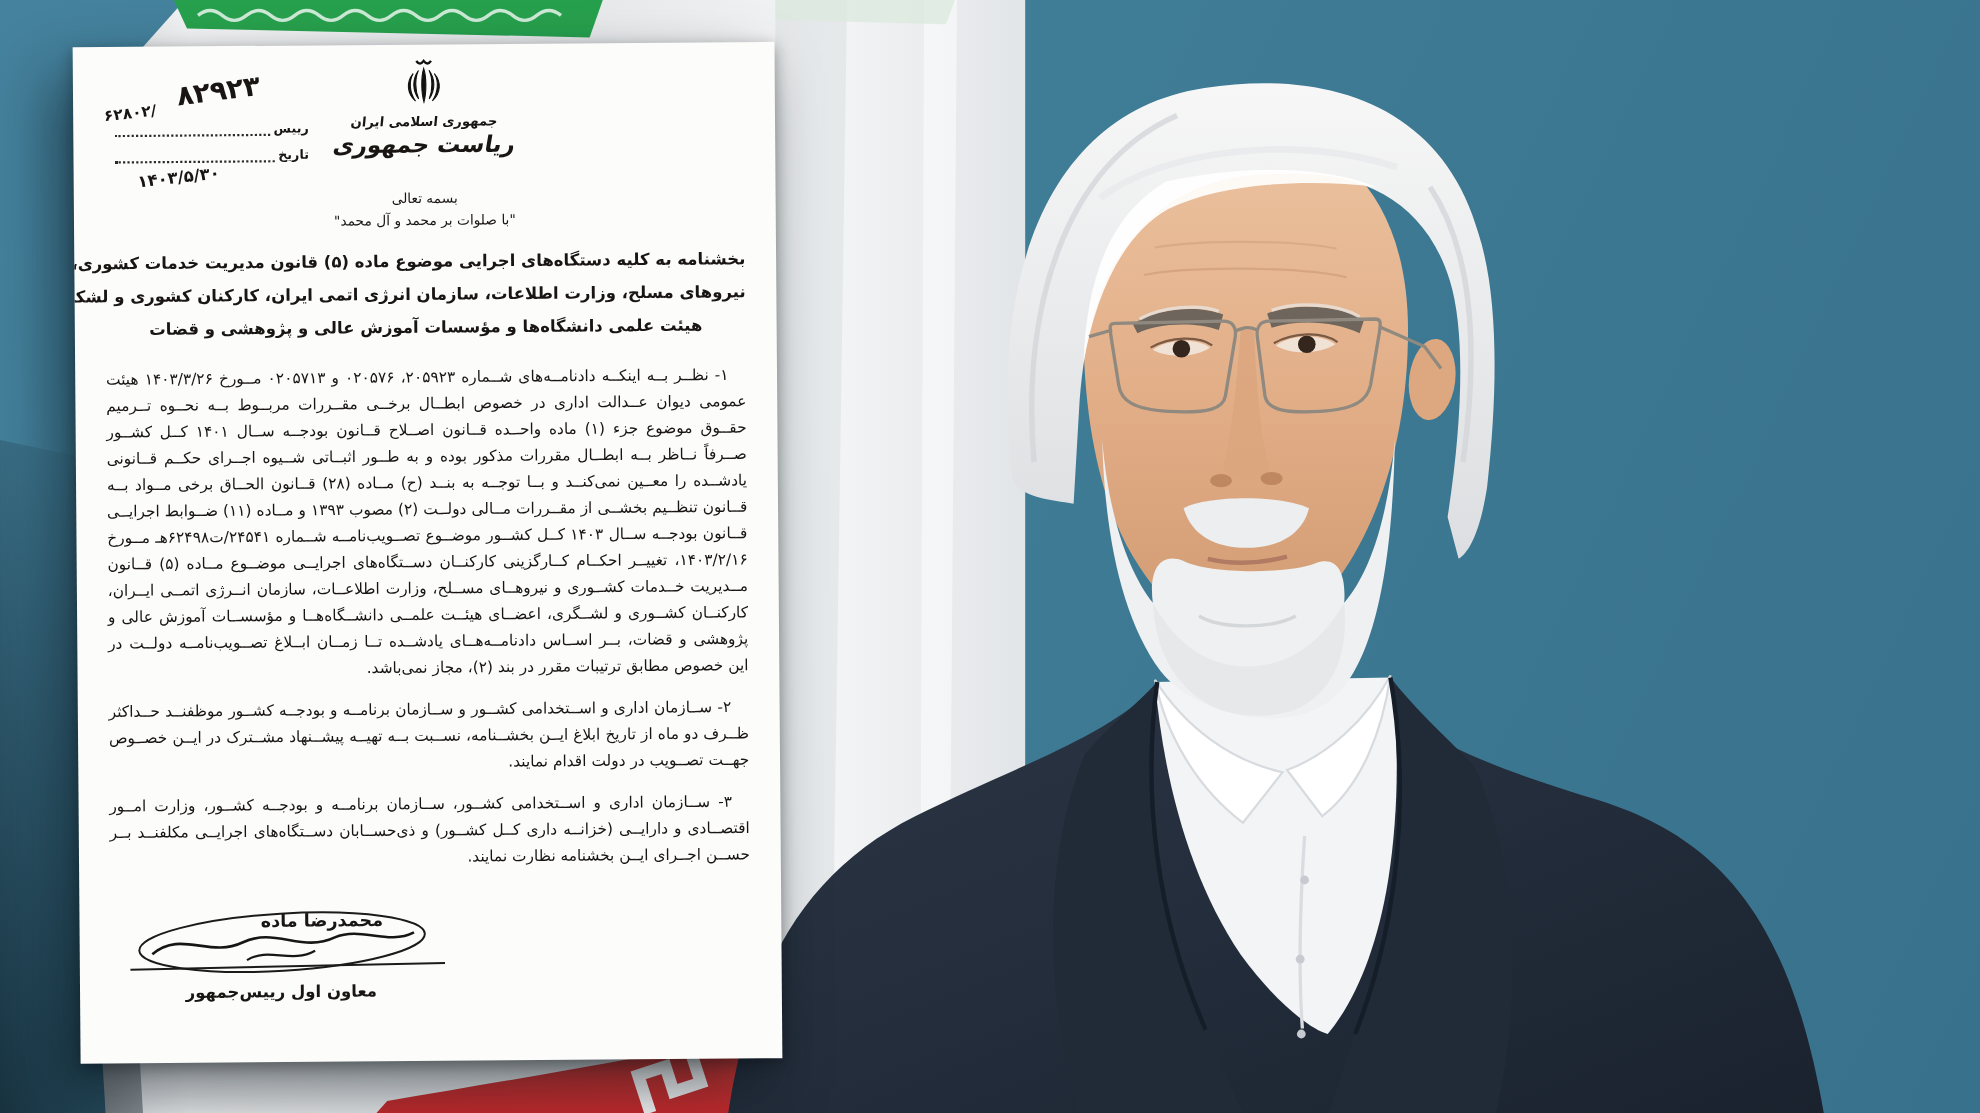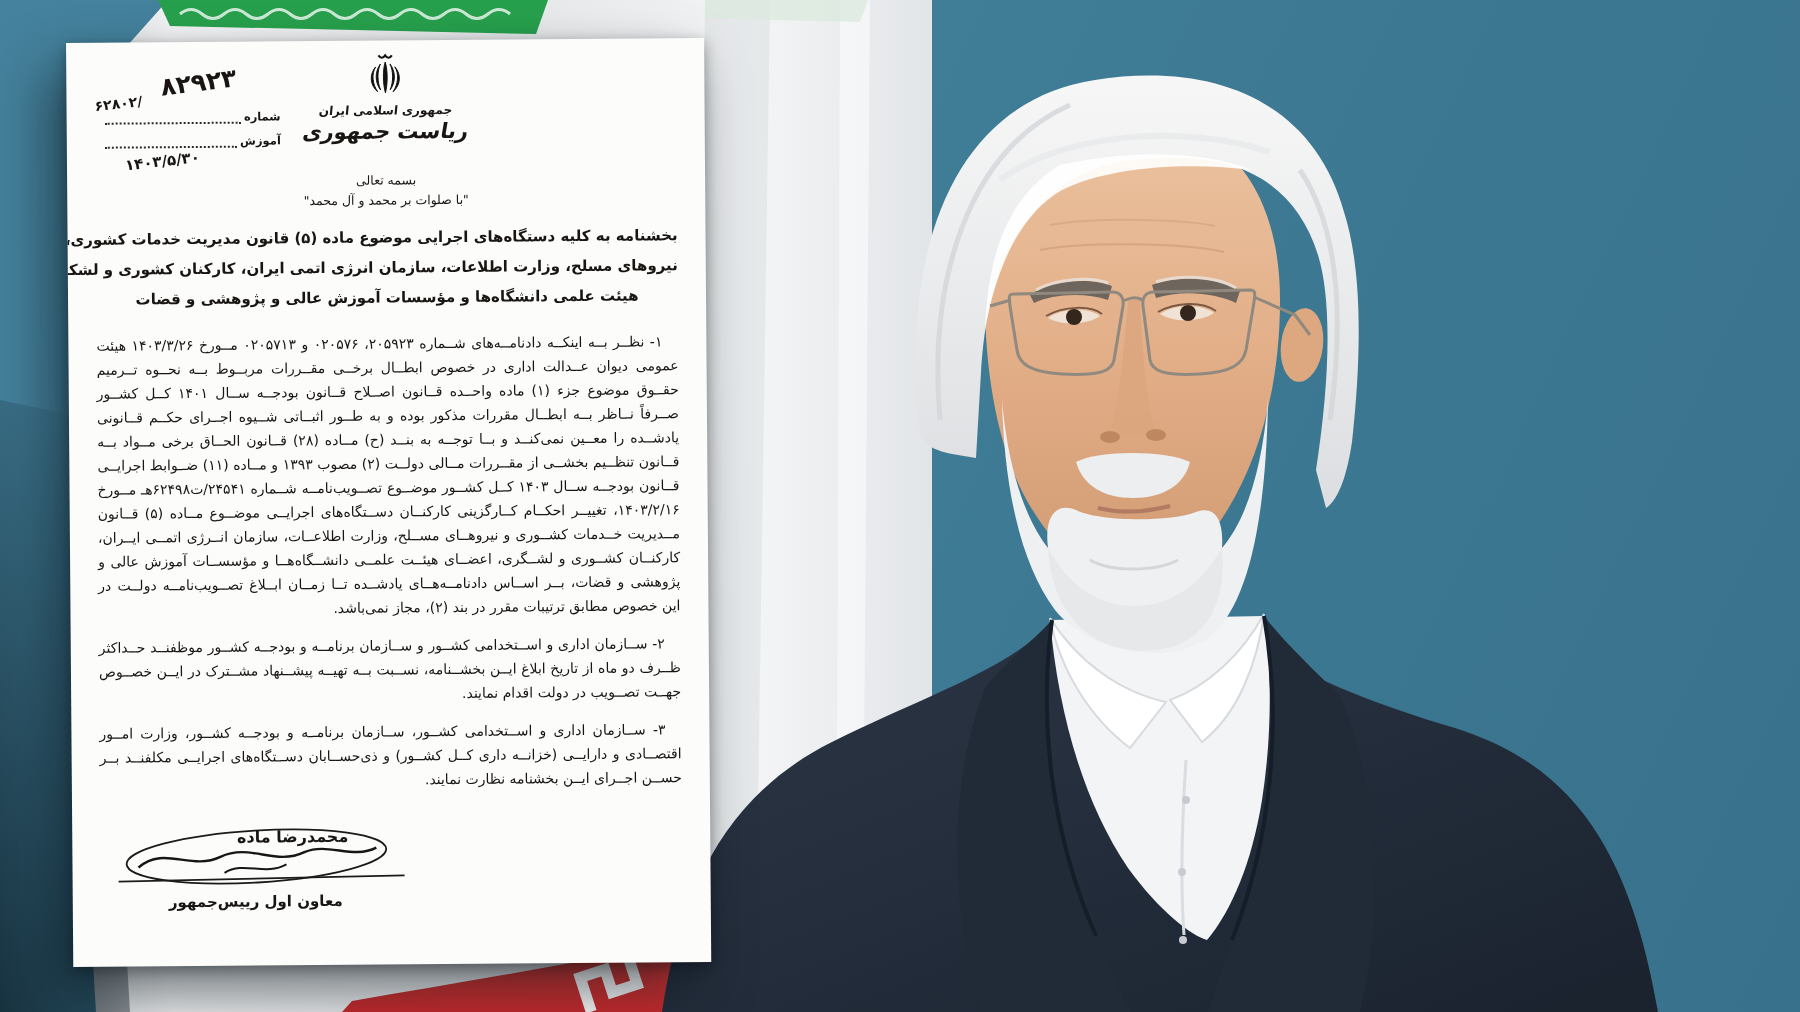--- a/index.html
+++ b/index.html
@@ -207,25 +207,25 @@
             </svg>
           </span>
           <div class="org1">جمهوری اسلامی ایران</div>
           <div class="org2">ریاست جمهوری</div>
         </div>
 
         <div class="hdr-left">
           <div class="num-main">۸۲۹۲۳</div>
           <div class="num-side">۶۲۸۰۲/</div>
           <div class="hdr-row row-sh">
-            <span class="hdr-lbl">شماره</span>
+            <span class="hdr-lbl">رییس</span>
             <span class="hdr-dots"></span>
           </div>
           <div class="hdr-row row-ta">
-            <span class="hdr-lbl">آموزش</span>
+            <span class="hdr-lbl">تاریخ</span>
             <span class="hdr-dots"></span>
           </div>
           <div class="date-hand">۱۴۰۳/۵/۳۰</div>
         </div>
       </div>
 
       <div class="bism">بسمه تعالی</div>
       <div class="salavat">"با صلوات بر محمد و آل محمد"</div>
 
       <div class="title">

